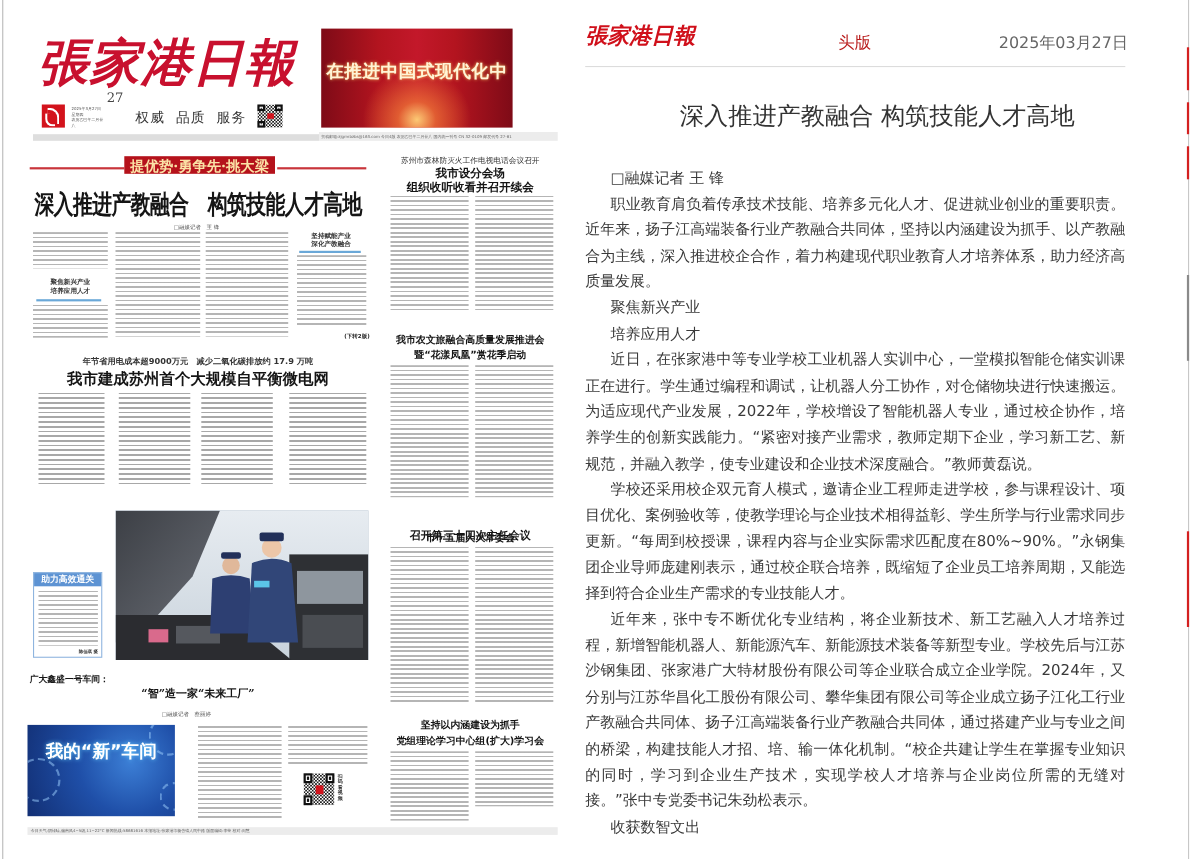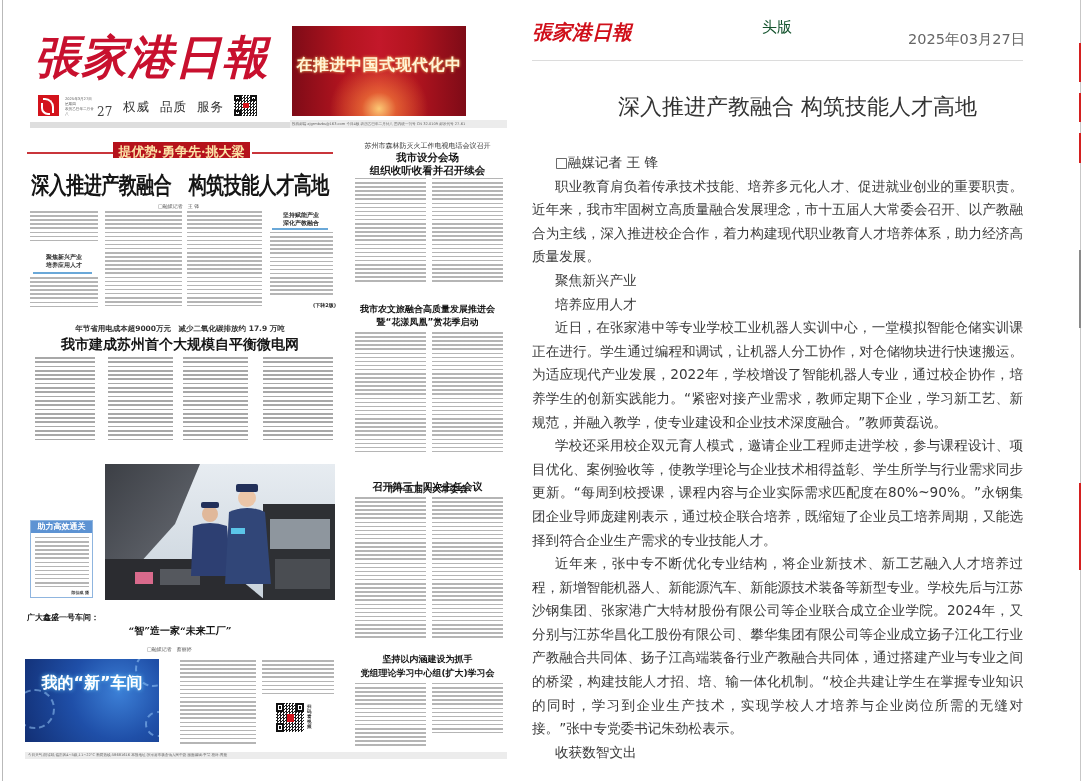--- a/index.html
+++ b/index.html
@@ -17,21 +17,21 @@
   .ptxt.dense { background: repeating-linear-gradient(to bottom, rgba(110,110,110,.6) 0 1.6px, transparent 1.6px 4.3px); }
   .hl { position: absolute; white-space: nowrap; font-weight: bold; color: #151515; text-align: center; font-family: "DejaVu Sans", sans-serif; }
   .hl-serif { font-family: "DejaVu Serif", "Liberation Serif", serif; }
 
   .mast-logo { left: 34px; top: 24px; width: 240px; height: 66px; color: #c8102e; font-size: 46px; line-height: 66px;
     font-family: "DejaVu Serif", "Liberation Serif", serif; font-weight: bold; font-style: italic; letter-spacing: 1px; white-space: nowrap; }
   .mast-mark { left: 38px; top: 95px; width: 21px; height: 21px; background: #d3131c; }
   .mast-mark::before { content: ""; position: absolute; left: 5px; top: 3px; width: 9px; height: 13px; border: 2px solid #fff; border-left: none; border-bottom: none; border-radius: 0 9px 0 0; }
   .mast-mark::after { content: ""; position: absolute; left: 3px; top: 8px; width: 7px; height: 10px; border: 2px solid #fff; border-right: none; border-top: none; border-radius: 0 0 0 7px; }
   .mast-date { left: 65px; top: 97px; width: 30px; font-size: 3.6px; line-height: 5px; color: #555; }
-  .mast-day { left: 97px; top: 105px; font-size: 12px; color: #444; font-family: "DejaVu Serif", serif; }
+  .mast-day { left: 97px; top: 82px; font-size: 12px; color: #444; font-family: "DejaVu Serif", serif; }
   .mast-slogan { left: 123px; top: 99px; font-size: 12.5px; color: #333; letter-spacing: 1px; white-space: pre; }
   .qr { position: absolute; background:
       repeating-conic-gradient(#1c1c1c 0 25%, #fff 0 50%) 0 0 / 3px 3px; border: 1px solid #fff; }
   .qr .fp { position: absolute; width: 30%; height: 30%; border: 2px solid #111; background: #fff; }
   .qr .fp::after { content:""; position:absolute; left:25%; top:25%; width:50%; height:50%; background:#111; }
   .qr .heart { position: absolute; left: 38%; top: 38%; width: 26%; height: 26%; background: #d3131c; }
   .mast-bar { left: 30px; top: 122px; width: 260px; height: 6px; background: #dedede; }
 
   .banner { left: 292px; top: 26px; width: 174px; height: 90px;
     background:
@@ -57,21 +57,21 @@
   .newimg { left: 25px; top: 659px; width: 134px; height: 83px; overflow: hidden;
     background: radial-gradient(circle at 70% 40%, #3c7fd6 0, #1f4fa8 45%, #122f74 100%); }
   .newimg .gear { position: absolute; border-radius: 50%; border: 2px dashed rgba(160,210,255,.5); }
   .newimg .lbl { position: absolute; left: 0; right: 0; top: 14px; text-align: center; color: #fff; font-size: 16px; font-weight: bold; white-space: nowrap; text-shadow: 0 0 4px #6cf; }
   .footer-strip { left: 25px; top: 752px; width: 482px; height: 7px; background: #ececec; font-size: 3.6px; line-height: 7px; color: #666; white-space: nowrap; overflow: hidden; padding-left: 3px; }
   .vcap { position: absolute; left: 307px; top: 704px; width: 5px; font-size: 4.5px; line-height: 5px; color: #333; font-weight: bold; }
 
   
   #reader { position: absolute; left: 520px; top: 0; width: 556px; height: 781px; background: #fff; overflow: hidden; }
   .r-brand { position: absolute; left: 12px; top: 18px; font-size: 20px; line-height: 28px; color: #d0101b; font-weight: bold; font-style: italic; letter-spacing: 0; white-space: nowrap; font-family: "DejaVu Serif", "Liberation Serif", serif; }
-  .r-section { position: absolute; left: 242px; top: 18px; font-size: 15px; color: #14532d; white-space: nowrap; }
+  .r-section { position: absolute; left: 242px; top: 30px; font-size: 15px; color: #b91c1c; white-space: nowrap; }
   .r-date { position: absolute; left: 388px; top: 30px; width: 115px; text-align: right; font-size: 14.5px; color: #666; white-space: nowrap; }
   .r-rule { position: absolute; left: 12px; top: 60px; width: 491px; height: 1px; background: #dcdcdc; }
   .r-title { position: absolute; left: 0; top: 92px; width: 555px; text-align: center; font-size: 22px; line-height: 30px; color: #333; white-space: nowrap; }
   .r-body { position: absolute; left: 12px; top: 151px; width: 491px; height: 612px; overflow: hidden; }
   .r-body p { font-size: 13.6px; line-height: 23.6px; color: #3a3a3a; text-indent: 23px; text-align: justify; }
 
   .edge-strip { position: absolute; left: 1078px; top: 0; width: 4px; height: 781px; }
   .edge-strip .line { position: absolute; left: 2px; top: 0; width: 1px; height: 781px; background: #c7c7c7; }
   .edge-strip .mark { position: absolute; left: 1px; width: 2px; background: #d42020; }
   .edge-strip .mark.gray { background: #8a8a8a; }
@@ -225,21 +225,21 @@
 <div id="reader">
   <div class="r-brand">張家港日報</div>
   <div class="r-section">头版</div>
   <div class="r-date">2025年03月27日</div>
   <div class="r-rule"></div>
 
   <h1 class="r-title" style="font-weight:normal;">深入推进产教融合 构筑技能人才高地</h1>
 
   <div class="r-body">
     <p>□融媒记者 王 锋</p>
-    <p>职业教育肩负着传承技术技能、培养多元化人才、促进就业创业的重要职责。近年来，我市牢固树立高质量融合发展理念，市十五届人大常委会召开、以产教融合为主线，深入推进校企合作，着力构建现代职业教育人才培养体系，助力经济高质量发展。</p>
+    <p>职业教育肩负着传承技术技能、培养多元化人才、促进就业创业的重要职责。近年来，扬子江高端装备行业产教融合共同体，坚持以内涵建设为抓手、以产教融合为主线，深入推进校企合作，着力构建现代职业教育人才培养体系，助力经济高质量发展。</p>
     <p>聚焦新兴产业</p>
     <p>培养应用人才</p>
     <p>近日，在张家港中等专业学校工业机器人实训中心，一堂模拟智能仓储实训课正在进行。学生通过编程和调试，让机器人分工协作，对仓储物块进行快速搬运。为适应现代产业发展，2022年，学校增设了智能机器人专业，通过校企协作，培养学生的创新实践能力。“紧密对接产业需求，教师定期下企业，学习新工艺、新规范，并融入教学，使专业建设和企业技术深度融合。”教师黄磊说。</p>
     <p>学校还采用校企双元育人模式，邀请企业工程师走进学校，参与课程设计、项目优化、案例验收等，使教学理论与企业技术相得益彰、学生所学与行业需求同步更新。“每周到校授课，课程内容与企业实际需求匹配度在80%~90%。”永钢集团企业导师庞建刚表示，通过校企联合培养，既缩短了企业员工培养周期，又能选择到符合企业生产需求的专业技能人才。</p>
     <p>近年来，张中专不断优化专业结构，将企业新技术、新工艺融入人才培养过程，新增智能机器人、新能源汽车、新能源技术装备等新型专业。学校先后与江苏沙钢集团、张家港广大特材股份有限公司等企业联合成立企业学院。2024年，又分别与江苏华昌化工股份有限公司、攀华集团有限公司等企业成立扬子江化工行业产教融合共同体、扬子江高端装备行业产教融合共同体，通过搭建产业与专业之间的桥梁，构建技能人才招、培、输一体化机制。“校企共建让学生在掌握专业知识的同时，学习到企业生产技术，实现学校人才培养与企业岗位所需的无缝对接。”张中专党委书记朱劲松表示。</p>
     <p>收获数智文出</p>
   </div>
 </div>
 
 <div class="edge-strip">

